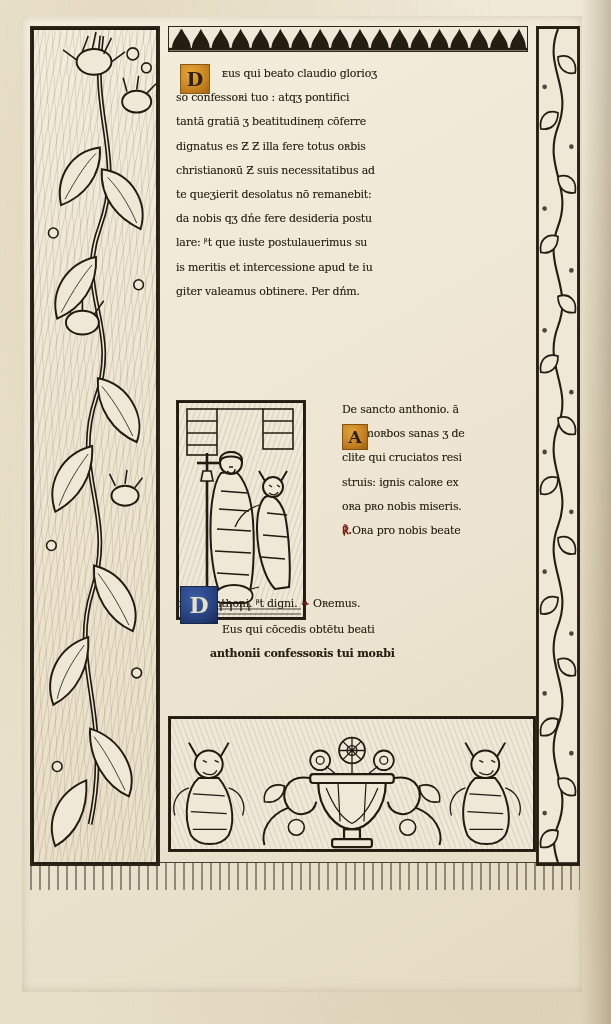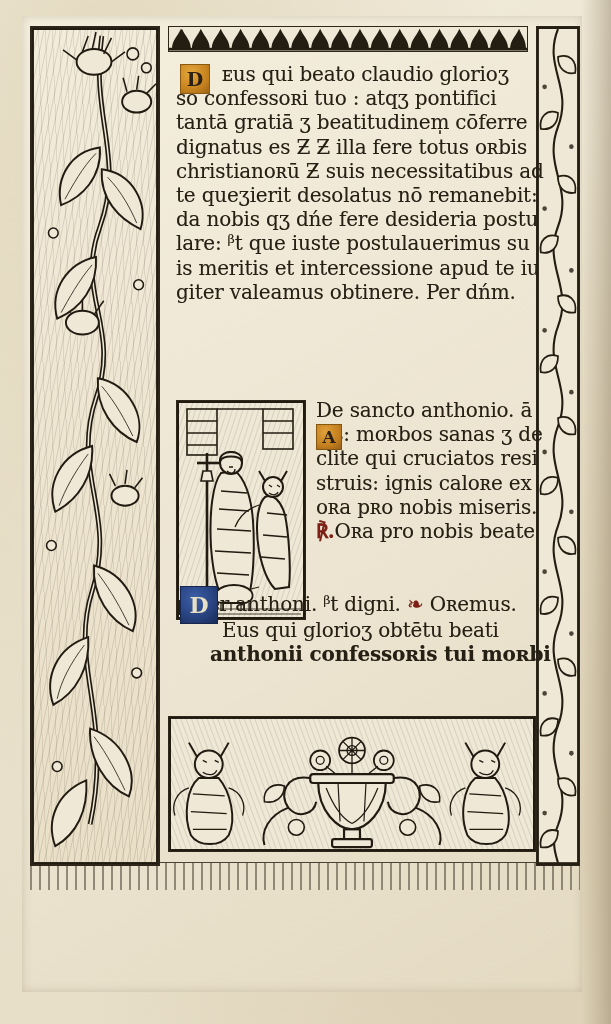--- a/index.html
+++ b/index.html
@@ -124,21 +124,21 @@
   #textblock {
     position: absolute;
     left: 176px;
     top: 62px;
     width: 352px;
     height: 650px;
     color: #231c12;
   }
   .tline {
     font-family: "DejaVu Serif", "Liberation Serif", serif;
-    font-size: 20px;
+    font-size: 11px;
     line-height: 24.2px;
     letter-spacing: -0.2px;
     white-space: nowrap;
     color: #261f14;
     text-shadow: 0 0 0.6px rgba(35,28,18,0.35);
   }
   .tline.ind { padding-left: 46px; }
   .rubric { color: #7e1e14; }
 
   
@@ -483,21 +483,21 @@
     <div class="tline">so confessoʀi tuo : atqʒ pontifici</div>
     <div class="tline">tantā gratiā ʒ beatitudinem̩ cōferre</div>
     <div class="tline">dignatus es Ƶ Ƶ illa fere totus oʀbis</div>
     <div class="tline">christianoʀū Ƶ suis necessitatibus ad</div>
     <div class="tline">te queʒierit desolatus nō remanebit:</div>
     <div class="tline">da nobis qʒ dńe fere desideria postu</div>
     <div class="tline">lare: ᵝt que iuste postulauerimus su</div>
     <div class="tline">is meritis et intercessione apud te iu</div>
     <div class="tline">giter valeamus obtinere. Per dńm.</div>
 
-    <div style="position:absolute; left:140px; top:336px; width:210px;text-align:center;">
+    <div style="position:absolute; left:166px; top:336px; width:210px;">
       <div class="tline">De sancto anthonio. ā</div>
       <div class="initial" id="initial-a-anth" style="left:0; top:26px;">A</div>
       <div class="tline">cis: moʀbos sanas ʒ de</div>
       <div class="tline">clite qui cruciatos resi</div>
       <div class="tline">struis: ignis caloʀe ex</div>
       <div class="tline">oʀa pʀo nobis miseris.</div>
       <div class="tline">
         <span class="versicle">℟.</span><span>Oʀa pro nobis beate</span>
       </div>
     </div>
@@ -506,18 +506,18 @@
       <div class="tline">
         <span>pater anthoni. ᵝt digni.</span>
         <span class="rubric">❧</span>
         <span>Oʀemus.</span>
       </div>
     </div>
 
     <div class="initial" id="initial-d-oremus">D</div>
 
     <div style="position:absolute; left:0; top:556px; width:352px;">
-      <div class="tline" style="padding-left:46px;">Eus qui glorioʒ obtētu beati</div>
+      <div class="tline" style="padding-left:46px;">Eus qui cōcedis obtētu beati</div>
       <div class="tline" style="padding-left:34px;font-weight:bold;">anthonii confessoʀis tui moʀbi</div>
     </div>
 
   </div>
 </div>
 
 </body></html>

